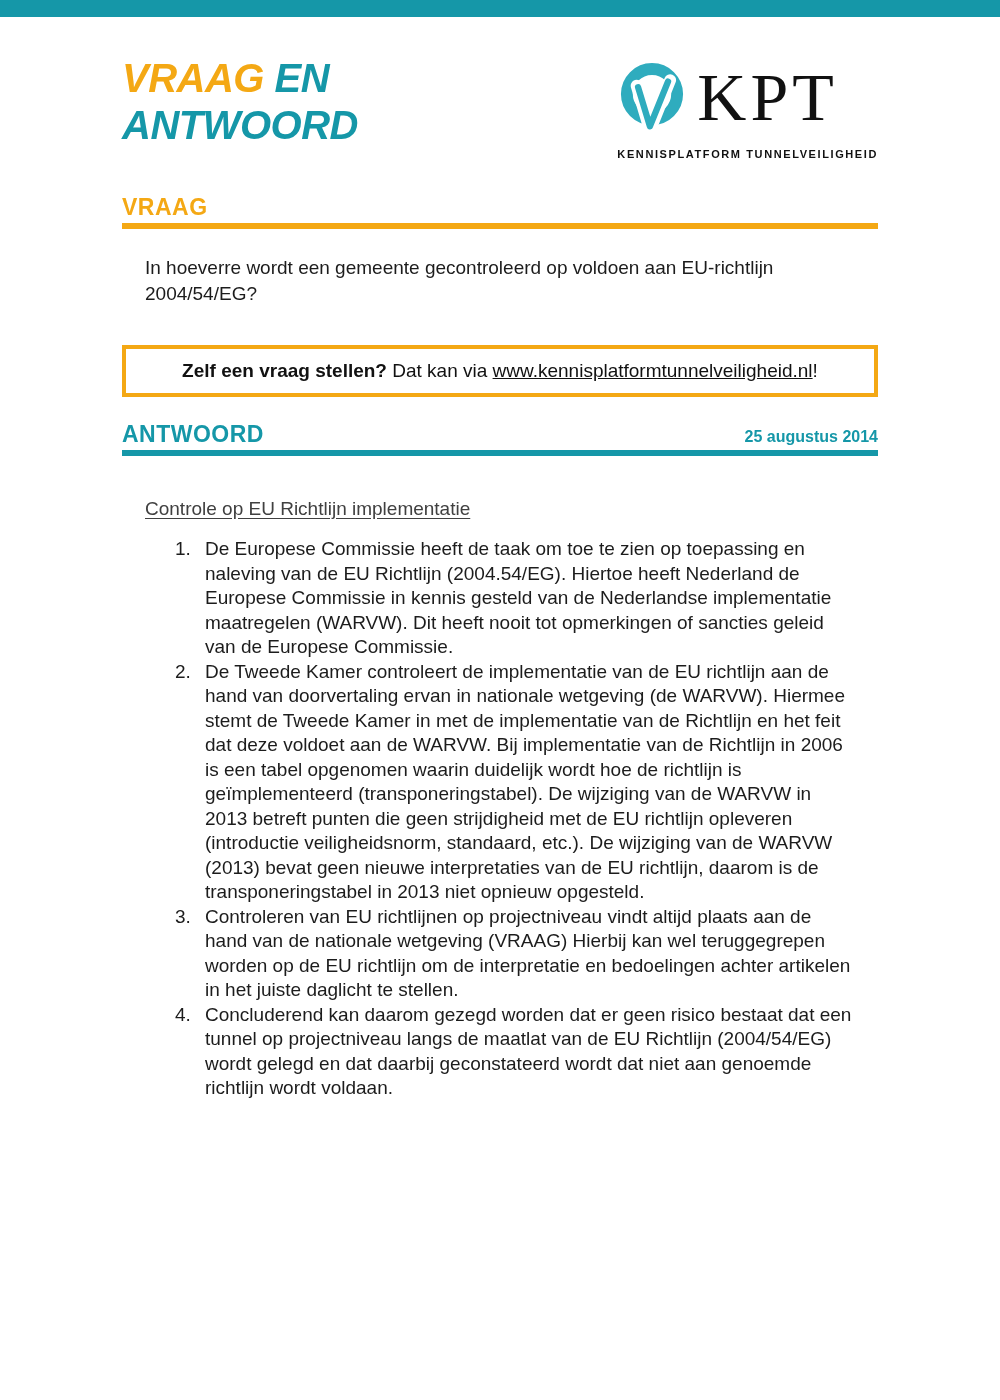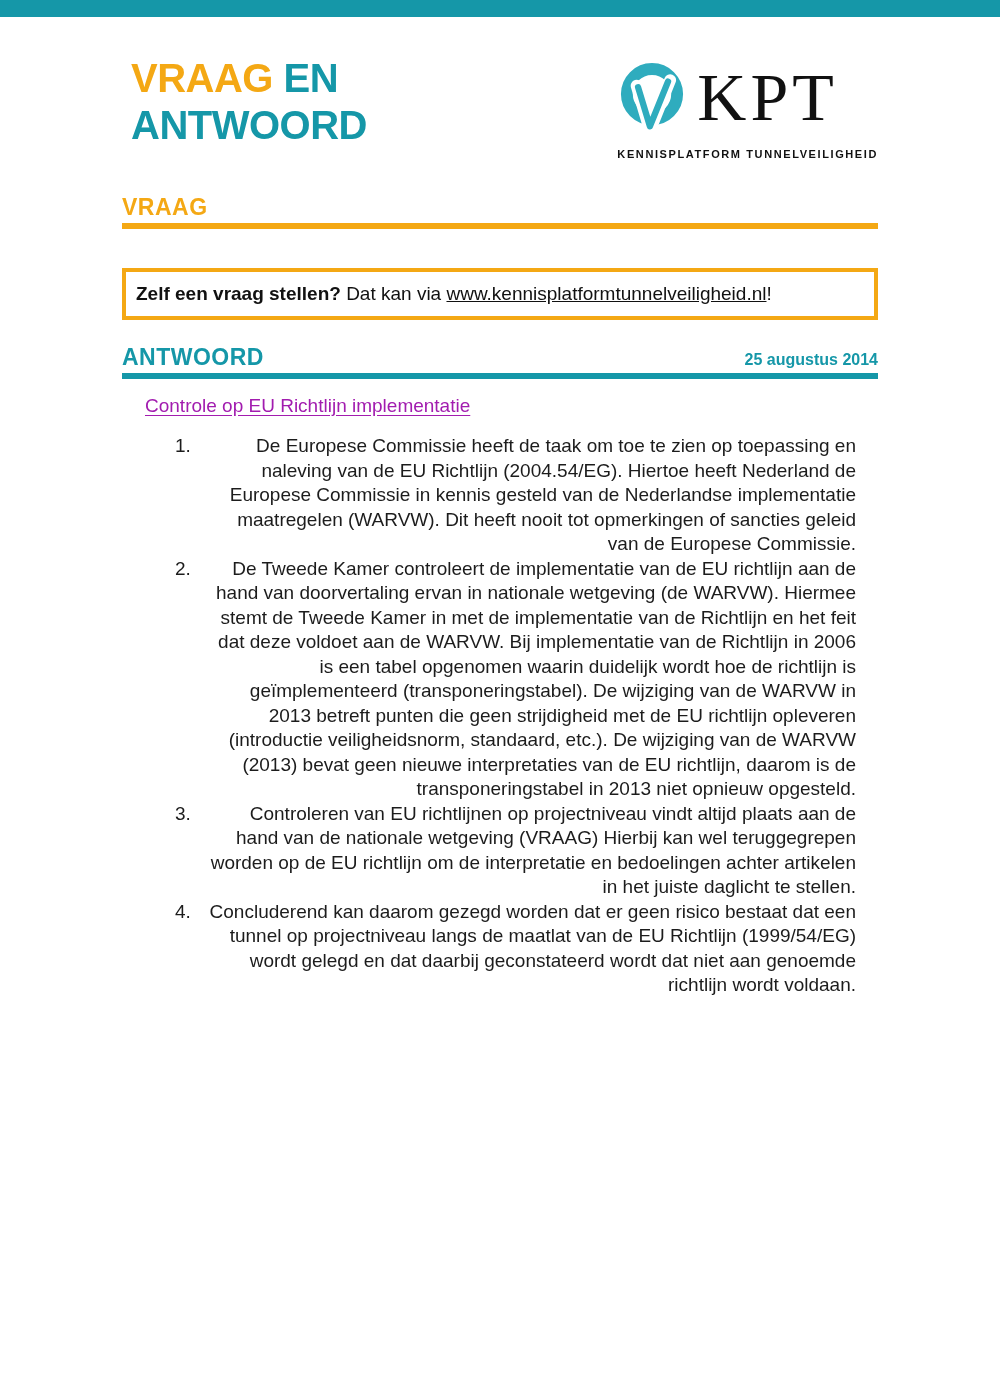--- a/index.html
+++ b/index.html
@@ -18,25 +18,25 @@
   .page { padding: 0 122px; }
 
   
   .header {
     margin-top: 38px;
     display: flex;
     justify-content: space-between;
     align-items: flex-start;
   }
   .doc-title {
-    margin-left: 9px;
     font-size: 40px;
     font-weight: 800;
     line-height: 47px;
     letter-spacing: -0.5px;
+    font-style: italic;
   }
   .doc-title .t-orange { color: #F4A814; }
   .doc-title .t-teal   { color: #1597A8; }
 
   .logo { margin-top: 7px; text-align: left; }
   .logo-row { display: flex; align-items: flex-start; gap: 10px; text-align: center; }
   .logo-icon { width: 70px; height: 74px; display: block; }
   .logo-acronym {
     font-family: "Liberation Serif", "DejaVu Serif", serif;
     font-size: 68px;
@@ -79,52 +79,52 @@
     line-height: 25.5px;
     max-width: 680px;
     color: #1c1c1c;
   }
 
   
   .ask-box {
     margin-top: 39px;
     border: 4px solid #F4A814;
     padding: 9px 10px;
+    text-align: center;
     font-size: 19px;
     line-height: 26px;
     color: #111111;
   }
   .ask-box .bold { font-weight: 800; }
   .ask-box a, .ask-box .link {
     color: #111111;
     text-decoration: underline;
     cursor: pointer;
   }
 
   
   .antwoord-section { margin-top: 24px; }
   .answer-date {
     font-size: 16px;
     font-weight: 800;
     color: #1597A8;
   }
   .answer-subheading {
-    margin-top: 16px;
+    margin-top: 42px;
     padding-left: 23px;
     font-size: 19px;
     text-decoration: underline;
     text-underline-offset: 3px;
-    color: #a21caf;
+    color: #404040;
   }
   ol.answer-list {
     margin: 17px 0 0 0;
     padding: 0 22px 0 0;
     list-style: none;
     counter-reset: item;
-    text-align: right;
   }
   ol.answer-list li {
     position: relative;
     counter-increment: item;
     padding-left: 83px;
     font-size: 19px;
     line-height: 24.5px;
     color: #1c1c1c;
   }
   ol.answer-list li::before {
@@ -155,36 +155,37 @@
         </svg>
         <div class="logo-acronym">KPT</div>
       </div>
       <div class="logo-subtitle">KENNISPLATFORM TUNNELVEILIGHEID</div>
     </div>
   </div>
 
   <div class="vraag-section">
     <div class="section-heading heading-orange">VRAAG</div>
     <div class="rule rule-orange"></div>
+    <div class="question-text">In hoeverre wordt een gemeente gecontroleerd op voldoen aan EU-richtlijn 2004/54/EG?</div>
   </div>
 
   <div class="ask-box">
     <span class="bold">Zelf een vraag stellen?</span><span> Dat kan via </span><span class="link">www.kennisplatformtunnelveiligheid.nl</span><span>!</span>
   </div>
 
   <div class="antwoord-section">
     <div class="section-heading-row">
       <div class="section-heading heading-teal">ANTWOORD</div>
       <div class="answer-date">25 augustus 2014</div>
     </div>
     <div class="rule rule-teal"></div>
 
     <div class="answer-subheading">Controle op EU Richtlijn implementatie</div>
 
     <ol class="answer-list">
         <li>De Europese Commissie heeft de taak om toe te zien op toepassing en naleving van de EU Richtlijn (2004.54/EG). Hiertoe heeft Nederland de Europese Commissie in kennis gesteld van de Nederlandse implementatie maatregelen (WARVW). Dit heeft nooit tot opmerkingen of sancties geleid van de Europese Commissie.</li>
         <li>De Tweede Kamer controleert de implementatie van de EU richtlijn aan de hand van doorvertaling ervan in nationale wetgeving (de WARVW). Hiermee stemt de Tweede Kamer in met de implementatie van de Richtlijn en het feit dat deze voldoet aan de WARVW. Bij implementatie van de Richtlijn in 2006 is een tabel opgenomen waarin duidelijk wordt hoe de richtlijn is geïmplementeerd (transponeringstabel). De wijziging van de WARVW in 2013 betreft punten die geen strijdigheid met de EU richtlijn opleveren (introductie veiligheidsnorm, standaard, etc.). De wijziging van de WARVW (2013) bevat geen nieuwe interpretaties van de EU richtlijn, daarom is de transponeringstabel in 2013 niet opnieuw opgesteld.</li>
         <li>Controleren van EU richtlijnen op projectniveau vindt altijd plaats aan de hand van de nationale wetgeving (VRAAG) Hierbij kan wel teruggegrepen worden op de EU richtlijn om de interpretatie en bedoelingen achter artikelen in het juiste daglicht te stellen.</li>
-        <li>Concluderend kan daarom gezegd worden dat er geen risico bestaat dat een tunnel op projectniveau langs de maatlat van de EU Richtlijn (1999/54/EG) wordt gelegd en dat daarbij geconstateerd wordt dat niet aan genoemde richtlijn wordt voldaan.</li>
+        <li>Concluderend kan daarom gezegd worden dat er geen risico bestaat dat een tunnel op projectniveau langs de maatlat van de EU Richtlijn (2004/54/EG) wordt gelegd en dat daarbij geconstateerd wordt dat niet aan genoemde richtlijn wordt voldaan.</li>
       </ol>
   </div>
 
 </div>
 
 </body></html>

